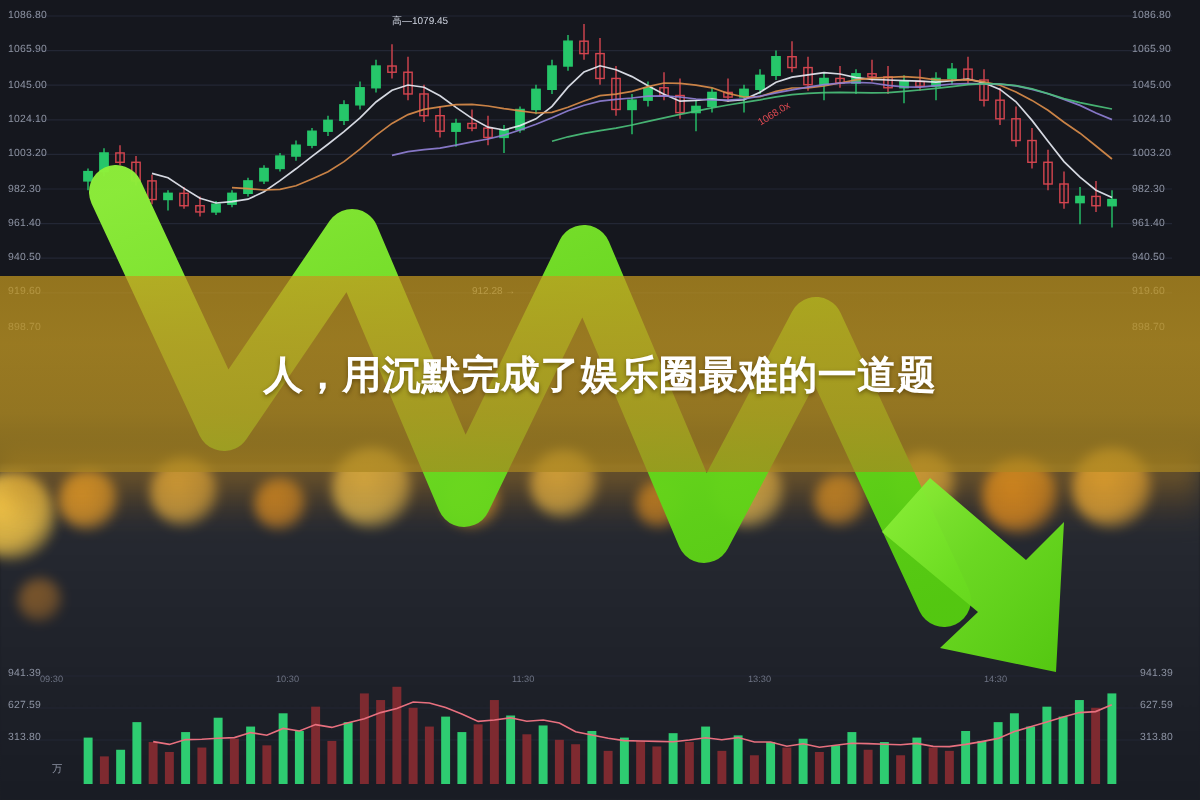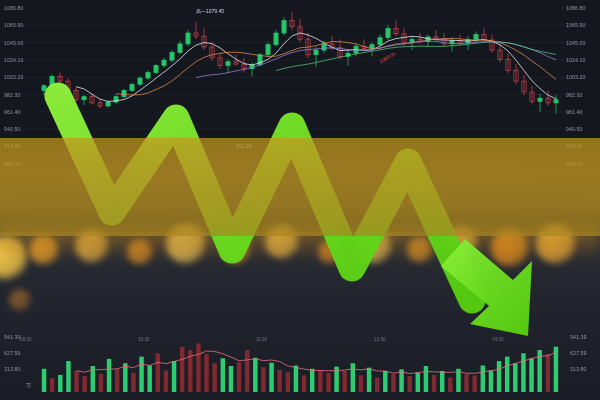--- a/index.html
+++ b/index.html
@@ -358,15 +358,16 @@
       </defs>
 
       <polyline points="58,96 112,212 176,118 232,250 292,126 352,268 408,162 472,300" fill="none" stroke="url(#agrad)" stroke-width="27" stroke-linejoin="round" stroke-linecap="round" opacity="0.97"></polyline>
 
       <polygon points="528,336 470,324 489,306 441,266 465,239 513,280 532,261" fill="url(#agrad)" opacity="0.97"></polygon>
     </svg>
   </div>
 
   <div class="band"></div>
   <div class="title-wrap">
+    <div class="title-line">人，用沉默完成了娱乐圈最难的一道题</div>
   </div>
 
 </div>
 
 </body></html>

